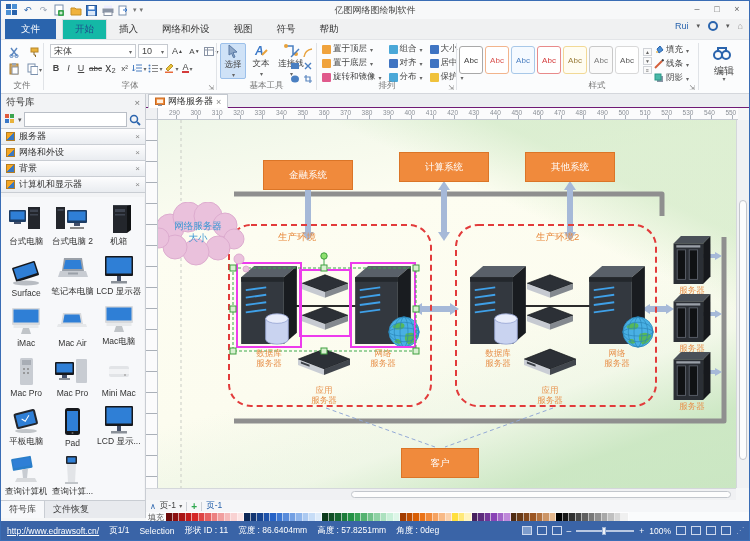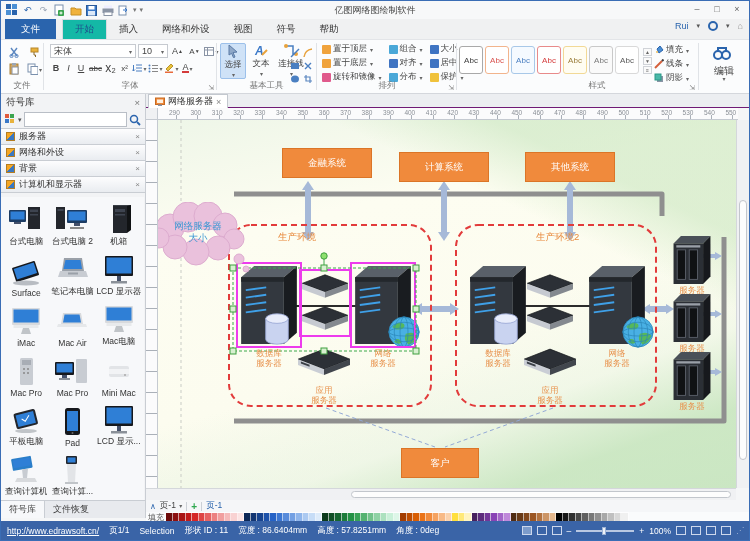--- a/index.html
+++ b/index.html
@@ -915,21 +915,21 @@
             <rect x="255" y="145" width="6" height="6"></rect>
           <rect x="72" y="186" width="6" height="6"></rect>
             <rect x="255" y="186" width="6" height="6"></rect>
           <rect x="72" y="228" width="6" height="6"></rect>
             <rect x="163" y="228" width="6" height="6"></rect>
             <rect x="255" y="228" width="6" height="6"></rect>
         </g>
       </g>
     </svg>
 
-    <div class="sysbox" style="left:105px;top:28px;margin-left:19px;">金融系统</div>
+    <div class="sysbox" style="left:105px;top:40px;">金融系统</div>
     <div class="sysbox" style="left:241px;top:32px;">计算系统</div>
     <div class="sysbox" style="left:367px;top:32px;">其他系统</div>
 
     <div class="envlabel" style="left:120px;top:111px;">生产环境</div>
     <div class="envlabel" style="left:378px;top:111px;">生产环境2</div>
 
     <div class="slabel" style="left:81px;top:228px;">
         <div>数据库</div>
         <div>服务器</div>
       </div>

